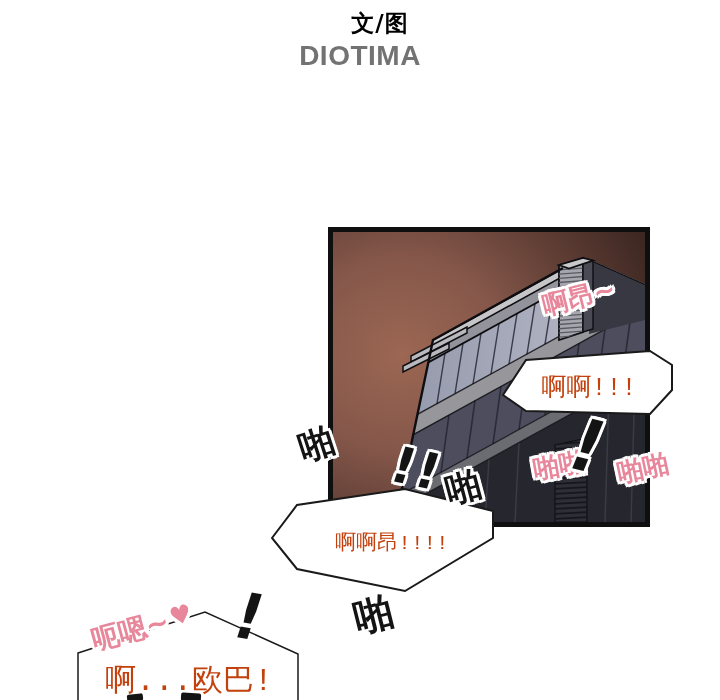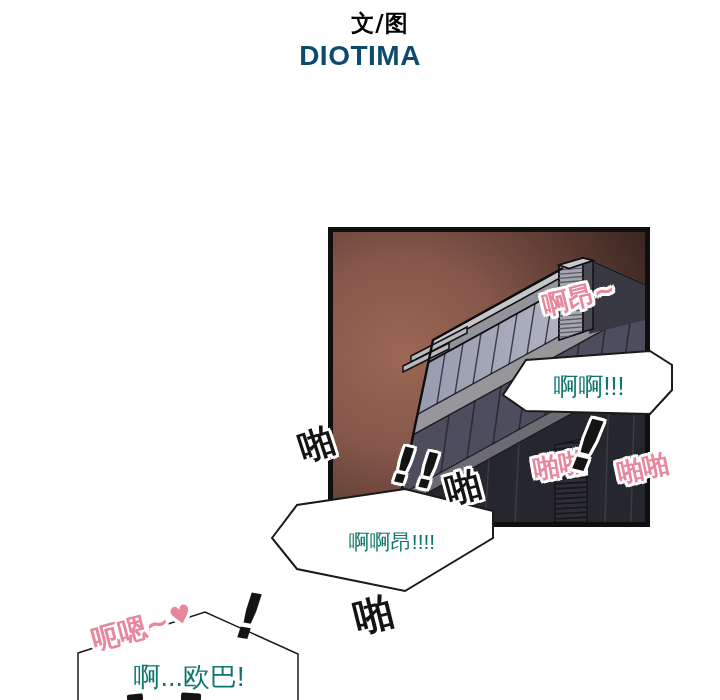--- a/index.html
+++ b/index.html
@@ -9,39 +9,39 @@
     font-family:"DejaVu Sans",sans-serif;
   }
   .abs{position:absolute;}
   
   .byline{
     left:300px;top:8px;width:160px;text-align:center;
     font-size:23px;font-weight:600;color:#000000;letter-spacing:1px;
   }
   .author{
     left:270px;top:40px;width:180px;text-align:center;
-    font-size:28px;font-weight:800;color:#0c4a6e;letter-spacing:0.5px;
+    font-size:28px;font-weight:800;color:#737373;letter-spacing:0.5px;
     font-family:"Liberation Sans","DejaVu Sans",sans-serif;
   }
   
   .panel{
     left:328px;top:227px;width:312px;height:290px;
     border:5px solid #0f0f10;z-index:10;background:#5d3c33;
   }
   .panel svg{display:block;}
   
   .bubble-layer{left:0;top:0;z-index:30;pointer-events:none;}
   
   .bubble-text{
-    z-index:40;text-align:center;color:#0f766e;white-space:nowrap;
-    font-family:Liberation Sans, sans-serif;
+    z-index:40;text-align:center;color:#c2410c;white-space:nowrap;
+    font-family:Liberation Mono, monospace;
   }
   .bt1{left:505px;top:370px;width:168px;font-size:25px;}
   .bt2{left:290px;top:528px;width:204px;font-size:21px;}
-  .bt3{left:93px;top:659px;width:192px;font-size:27px;}
+  .bt3{left:93px;top:659px;width:192px;font-size:31px;}
   
   .sfx{
     z-index:50;white-space:nowrap;font-weight:800;line-height:1;
     font-family:"DejaVu Sans",sans-serif;
   }
   .pink{color:#e8879b;}
   .blk{color:#141414;}
   .outl{
     text-shadow:
       -2.5px -2.5px 0 #fff, 2.5px -2.5px 0 #fff,

